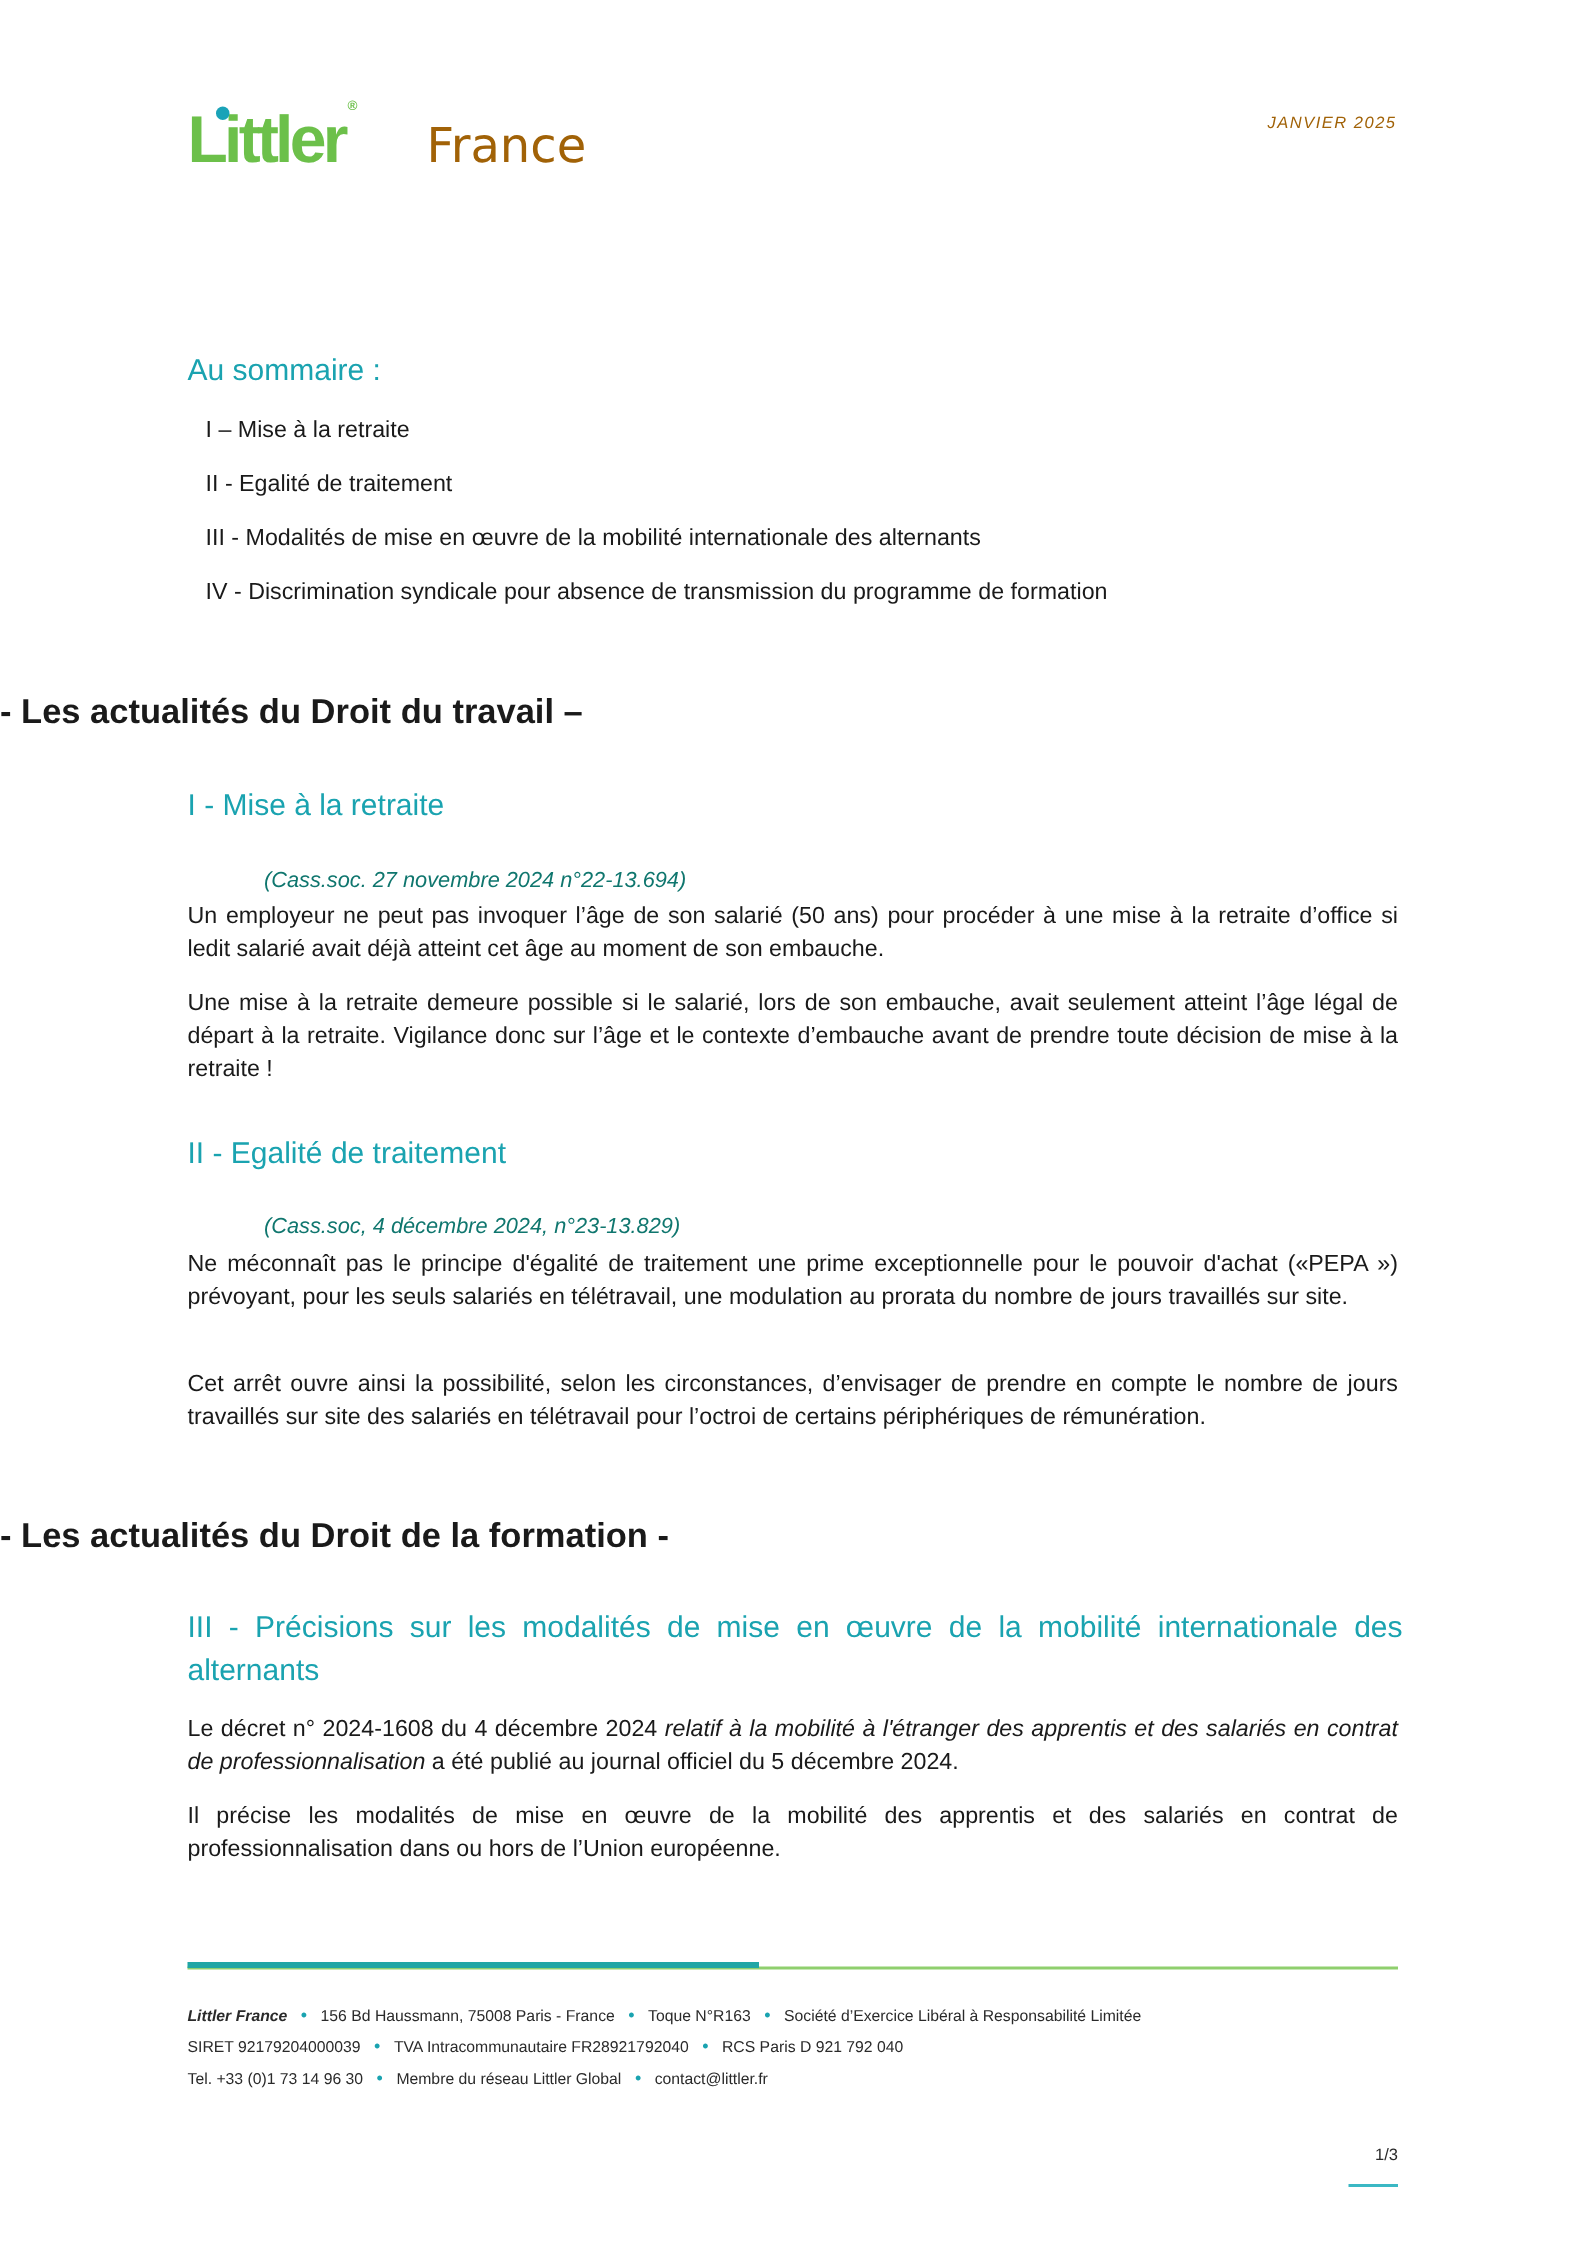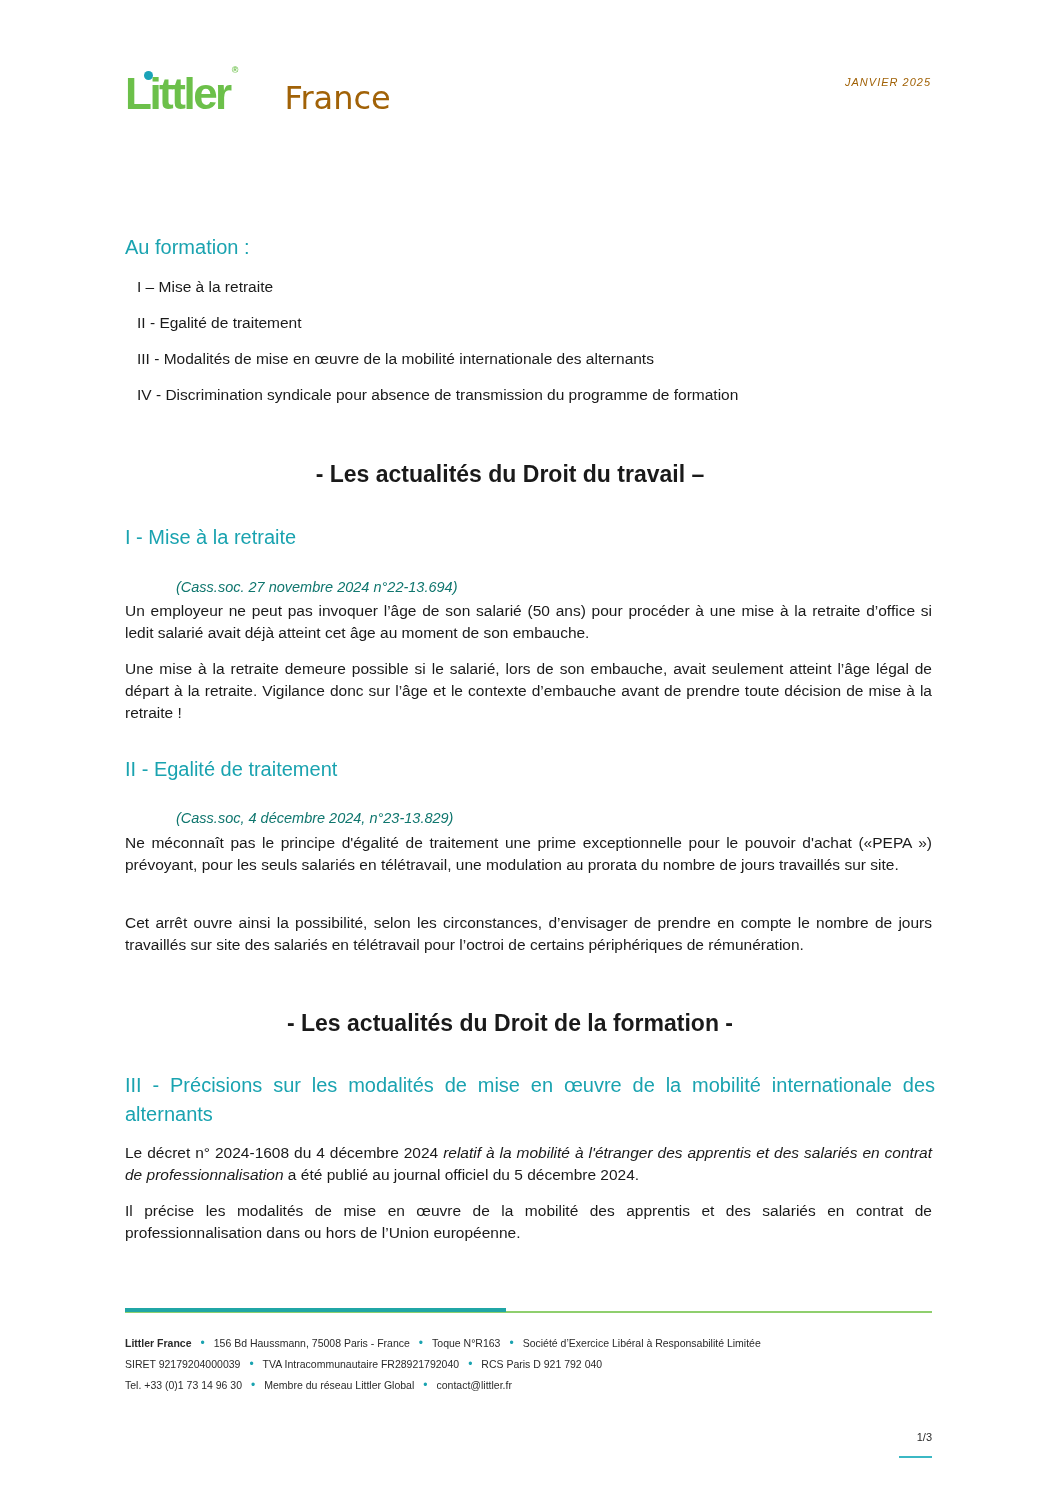--- a/index.html
+++ b/index.html
@@ -15,49 +15,49 @@
               background: #1aa3b8; }
   .logo-reg { font-size: 9px; color: #6cc04a; vertical-align: top; position: relative; top: -24px; margin-left: 2px; letter-spacing: 0; }
   .logo-france { font-family: "DejaVu Sans", sans-serif; font-size: 32px; color: #a16207; margin-left: 10px; letter-spacing: 0; text-align: center; }
   .date { right: 127px; top: 76px; font-size: 11px; font-style: italic; color: #a16207; letter-spacing: 1px; }
 
   
   .toc-title { left: 125px; top: 236px; font-size: 20px; color: #1aa3b0; }
   .toc-item { left: 125px; font-size: 15.5px; color: #1a1a1a; margin-left: 12px; }
 
   
-  .section-heading { left: 0; width: 1020px; text-align: center; font-size: 23px; font-weight: bold; color: #1a1a1a; }
+  .section-heading { left: 0; width: 1020px; text-align: left; font-size: 23px; font-weight: bold; color: #1a1a1a; }
   .sub-heading { left: 125px; width: 810px; font-size: 20px; color: #1aa3b0; line-height: 29px; }
   .sub-heading.justify { text-align: justify; text-align-last: left; }
   .citation { left: 176px; font-size: 14.5px; font-style: italic; color: #0f766e; margin-top: 12px; }
   .para { left: 125px; width: 807px; font-size: 15.5px; line-height: 22px; color: #1a1a1a; text-align: justify; }
   .para em { font-style: italic; }
 
   
   .footer-line-green { left: 125px; top: 1311px; width: 807px; height: 2px; background: #8fcf6e; }
   .footer-line-teal { left: 125px; top: 1308px; width: 381px; height: 4px; background: #20a6a6; }
   .footer-row { left: 125px; font-size: 10.5px; color: #2a2a2a; white-space: nowrap; }
-  .footer-row b { font-weight: bold; }
+  .footer-row b { font-weight: bold; font-style: italic; }
   .bullet { color: #1aa3b0; margin: 0 9px; font-size: 12px; }
   .page-num { right: 126px; top: 1431px; font-size: 11px; color: #2a2a2a; }
   .page-underline { left: 899px; top: 1456px; width: 33px; height: 2px; background: #3bb8c4; }
 </style>
 </head>
 <body>
 
 <div class="abs logo">
   <span class="logo-littler">
     <span class="logo-dot"></span>
     <span>Littler</span><span class="logo-reg">®</span>
   </span>
   <span class="logo-france">France</span>
 </div>
 <div class="abs date">JANVIER 2025</div>
 
-<div class="abs toc-title">Au formation :</div>
+<div class="abs toc-title">Au sommaire :</div>
 <div class="abs toc-item" style="top:278px">I – Mise à la retraite</div>
 <div class="abs toc-item" style="top:314px">II - Egalité de traitement</div>
 <div class="abs toc-item" style="top:350px">III - Modalités de mise en œuvre de la mobilité internationale des alternants</div>
 <div class="abs toc-item" style="top:386px">IV - Discrimination syndicale pour absence de transmission du programme de formation</div>
 
 <div class="abs section-heading" style="top:461px">- Les actualités du Droit du travail –</div>
 
 <div class="abs sub-heading" style="top:523px">I - Mise à la retraite</div>
 <div class="abs citation" style="top:567px">(Cass.soc. 27 novembre 2024 n°22-13.694)</div>
 <div class="abs para" style="top:600px">Un employeur ne peut pas invoquer l’âge de son salarié (50 ans) pour procéder à une mise à la retraite d’office si ledit salarié avait déjà atteint cet âge au moment de son embauche.</div>

